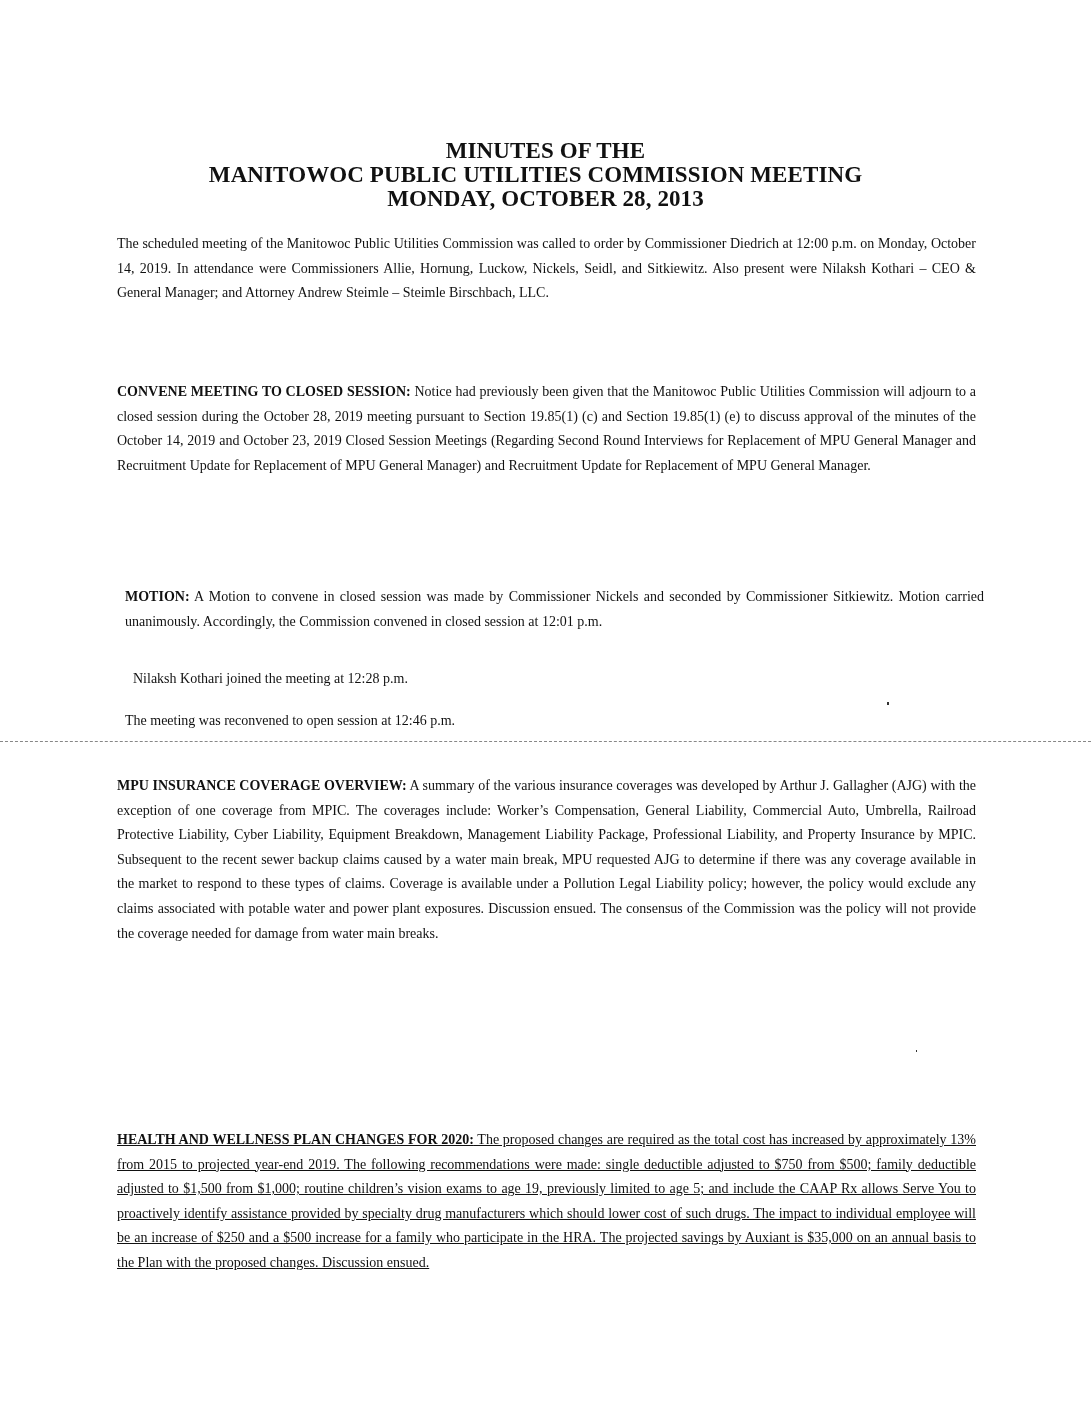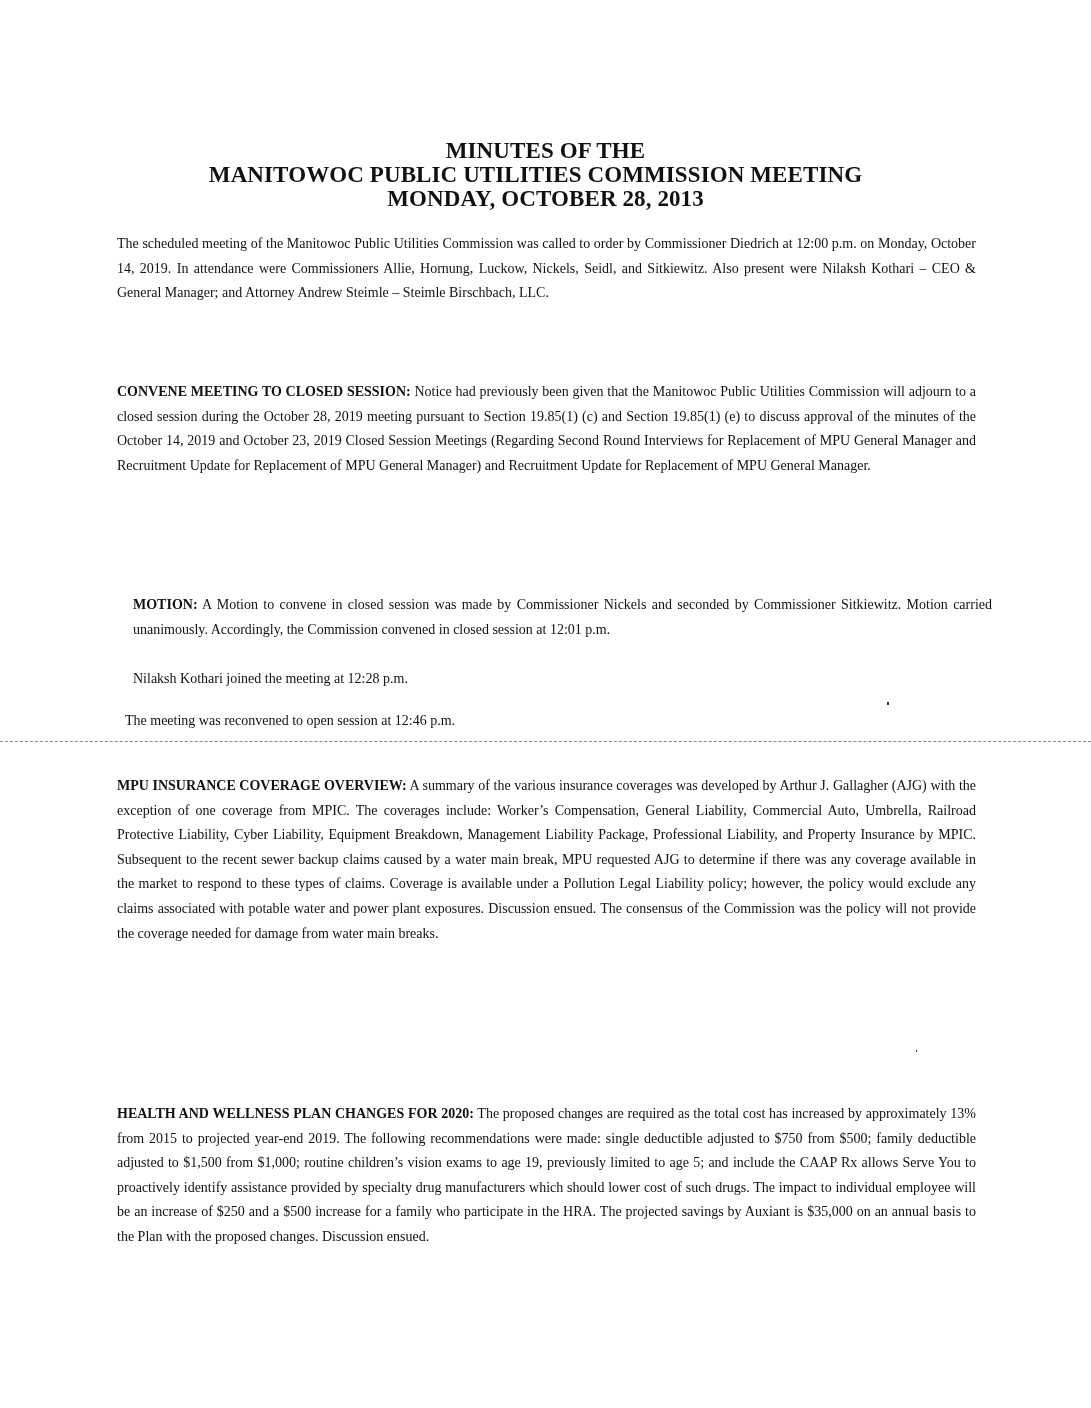--- a/index.html
+++ b/index.html
@@ -46,21 +46,21 @@
     }
     .heading {
       font-weight: bold;
     }
     .p-intro { top: 232px; }
     .p-convene { top: 380px; }
     .p-motion { top: 577px; }
     .p-joined { top: 651px; }
     .p-reconvene { top: 701px; }
     .p-insurance { top: 774px; }
-    .p-health { top: 1102px; }
+    .p-health { top: 1128px; text-decoration: underline; }
     .dash-line {
       position: absolute;
       left: 0;
       top: 741px;
       width: 1091px;
       height: 0;
       border-top: 1px dashed #6a6a6a;
       opacity: 0.8;
     }
     .speck {
@@ -77,21 +77,21 @@
   <div class="header">
     <div class="l1">MINUTES OF THE</div>
     <div class="l2">MANITOWOC PUBLIC UTILITIES COMMISSION MEETING</div>
     <div class="l3">MONDAY, OCTOBER 28, 2013</div>
   </div>
 
   <p class="para p-intro" style="margin:0;">The scheduled meeting of the Manitowoc Public Utilities Commission was called to order by Commissioner Diedrich at 12:00 p.m. on Monday, October 14, 2019. In attendance were Commissioners Allie, Hornung, Luckow, Nickels, Seidl, and Sitkiewitz. Also present were Nilaksh Kothari – CEO &amp; General Manager; and Attorney Andrew Steimle – Steimle Birschbach, LLC.</p>
 
   <p class="para p-convene" style="margin:0;"><span class="heading">CONVENE MEETING TO CLOSED SESSION:</span><span> Notice had previously been given that the Manitowoc Public Utilities Commission will adjourn to a closed session during the October 28, 2019 meeting pursuant to Section 19.85(1) (c) and Section 19.85(1) (e) to discuss approval of the minutes of the October 14, 2019 and October 23, 2019 Closed Session Meetings (Regarding Second Round Interviews for Replacement of MPU General Manager and Recruitment Update for Replacement of MPU General Manager) and Recruitment Update for Replacement of MPU General Manager.</span></p>
 
-  <p class="para p-motion" style="margin:16px;"><span class="heading">MOTION:</span><span> A Motion to convene in closed session was made by Commissioner Nickels and seconded by Commissioner Sitkiewitz. Motion carried unanimously. Accordingly, the Commission convened in closed session at 12:01 p.m.</span></p>
+  <p class="para p-motion" style="margin:8px;"><span class="heading">MOTION:</span><span> A Motion to convene in closed session was made by Commissioner Nickels and seconded by Commissioner Sitkiewitz. Motion carried unanimously. Accordingly, the Commission convened in closed session at 12:01 p.m.</span></p>
 
   <p class="para p-joined" style="margin:16px;">Nilaksh Kothari joined the meeting at 12:28 p.m.</p>
 
   <p class="para p-reconvene" style="margin:8px;">The meeting was reconvened to open session at 12:46 p.m.</p>
 
   <div class="dash-line"></div>
   <div class="speck" style="left:887px; top:702px;"></div>
   <div class="speck" style="left:916px; top:1050px; width:1px; height:2px;"></div>
 
   <p class="para p-insurance" style="margin:0;"><span class="heading">MPU INSURANCE COVERAGE OVERVIEW:</span><span> A summary of the various insurance coverages was developed by Arthur J. Gallagher (AJG) with the exception of one coverage from MPIC. The coverages include: Worker’s Compensation, General Liability, Commercial Auto, Umbrella, Railroad Protective Liability, Cyber Liability, Equipment Breakdown, Management Liability Package, Professional Liability, and Property Insurance by MPIC. Subsequent to the recent sewer backup claims caused by a water main break, MPU requested AJG to determine if there was any coverage available in the market to respond to these types of claims. Coverage is available under a Pollution Legal Liability policy; however, the policy would exclude any claims associated with potable water and power plant exposures. Discussion ensued. The consensus of the Commission was the policy will not provide the coverage needed for damage from water main breaks.</span></p>

